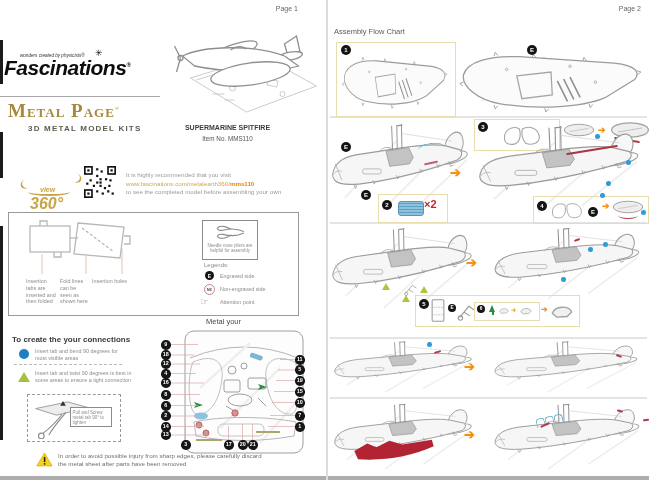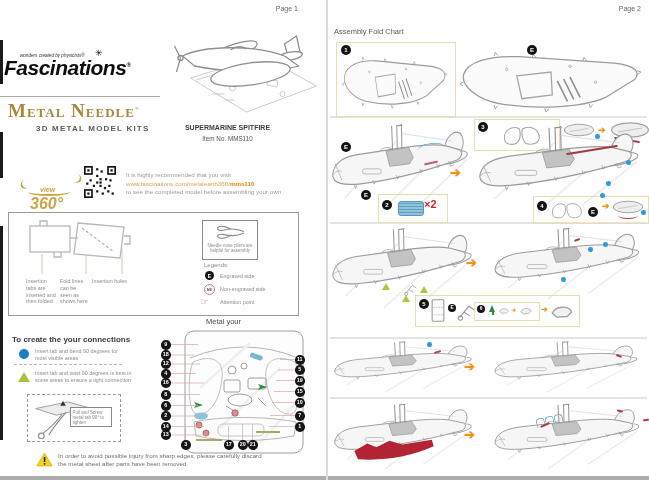--- a/index.html
+++ b/index.html
@@ -91,23 +91,23 @@
   <div class="scan-edge" style="top:132px;height:46px;"></div>
   <div class="scan-edge" style="top:226px;height:214px;"></div>
 
   <div class="abs" style="left:20px;top:53px;font-size:4.6px;font-style:italic;color:#333;">wonders created by physicists®</div>
   <div class="abs" style="left:4px;top:56px;font-size:21px;font-weight:800;font-style:italic;color:#0d0d0d;letter-spacing:-0.5px;">
     <span>Fascinations</span><sup style="font-size:6px;">®</sup>
   </div>
   <span class="abs star-icon" style="left:95px;top:48px;font-size:9px;color:#111;"></span>
   <div class="abs" style="left:0;top:96px;width:160px;height:1px;background:#aaaaaa;"></div>
   <div class="abs" style="left:8px;top:100px;font-family:'Liberation Serif',serif;font-variant:small-caps;font-size:19px;font-weight:bold;color:#a8893c;letter-spacing:1px;">
-    <span>Metal Needle</span><sup style="font-size:5px;">®</sup>
+    <span>Metal Page</span><sup style="font-size:5px;">®</sup>
   </div>
-  <div class="abs" style="left:28px;top:124px;font-size:8px;font-weight:bold;letter-spacing:1.2px;color:#5c5c50;margin-left:8px;">3D METAL MODEL KITS</div>
+  <div class="abs" style="left:28px;top:124px;font-size:8px;font-weight:bold;letter-spacing:1.2px;color:#5c5c50;">3D METAL MODEL KITS</div>
 
   <svg class="abs" style="left:170px;top:16px;width:155px;height:104px;" viewBox="0 0 150 104">
     <g fill="none" stroke="#cccccc" stroke-width="1">
       <path d="M18,62 L90,40 L144,70 L74,96 Z"></path>
       <path d="M24,64 L88,44"></path>
       <circle cx="60" cy="72" r="3"></circle>
         <circle cx="110" cy="78" r="2.5"></circle>
       <rect x="95" y="64" width="10" height="6" transform="rotate(12 100 67)"></rect>
       <path d="M40,78 h12 M52,84 h10"></path>
     </g>
@@ -285,21 +285,21 @@
     <rect x="9.2" y="5.5" width="1.8" height="6" fill="#222222"></rect>
     <circle cx="10.1" cy="13.6" r="1.1" fill="#222222"></circle>
   </svg>
   <div class="abs" style="left:58px;top:452px;width:212px;font-size:6.2px;color:#6f6f66;line-height:1.35;">In order to avoid possible injury from sharp edges, please carefully discard the metal sheet after parts have been removed</div>
 
   <div class="abs" style="left:0;top:476px;width:649px;height:4px;background:#adadad;"></div>
 
   <div class="abs" style="left:326px;top:0;width:2px;height:480px;background:#dcdcdc;"></div>
 
   <div class="abs pg-label" style="left:595px;top:5px;width:46px;text-align:right;">Page 2</div>
-  <div class="abs" style="left:334px;top:27px;font-size:7.5px;color:#5a5a5a;">Assembly Fold Chart</div>
+  <div class="abs" style="left:334px;top:27px;font-size:7.5px;color:#5a5a5a;">Assembly Flow Chart</div>
 
   <div class="hdiv" style="left:330px;top:116px;width:317px;"></div>
   <div class="hdiv" style="left:330px;top:222px;width:317px;"></div>
   <div class="hdiv" style="left:330px;top:337px;width:317px;"></div>
   <div class="hdiv" style="left:330px;top:397px;width:317px;"></div>
 
   <div class="abs beige-box" style="left:336px;top:42px;width:118px;height:73px;"></div>
   <svg class="abs" style="left:340px;top:50px;width:110px;height:60px;" viewBox="0 0 300 110" preserveAspectRatio="none">
       <use href="#flatpart"></use>
     </svg>

